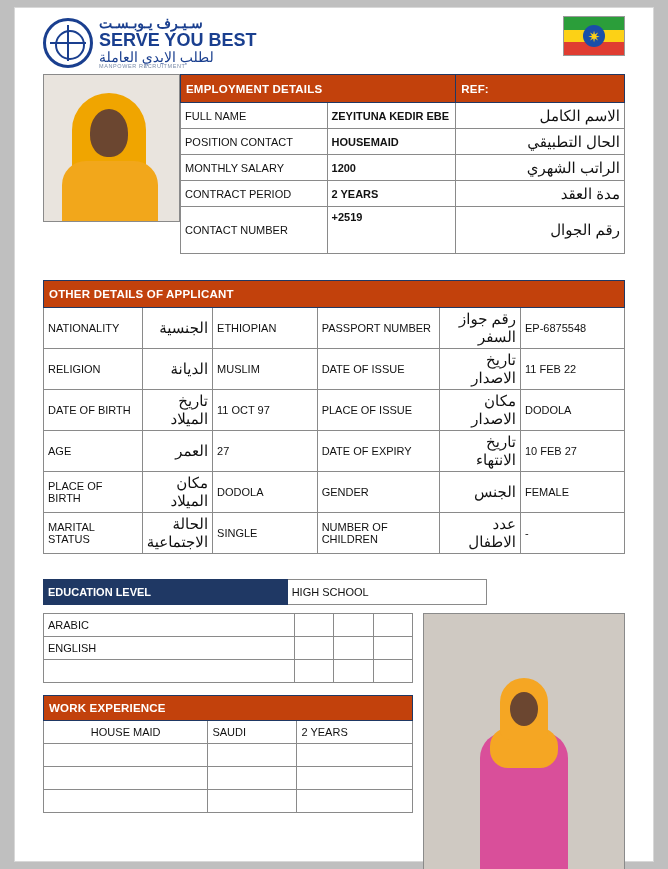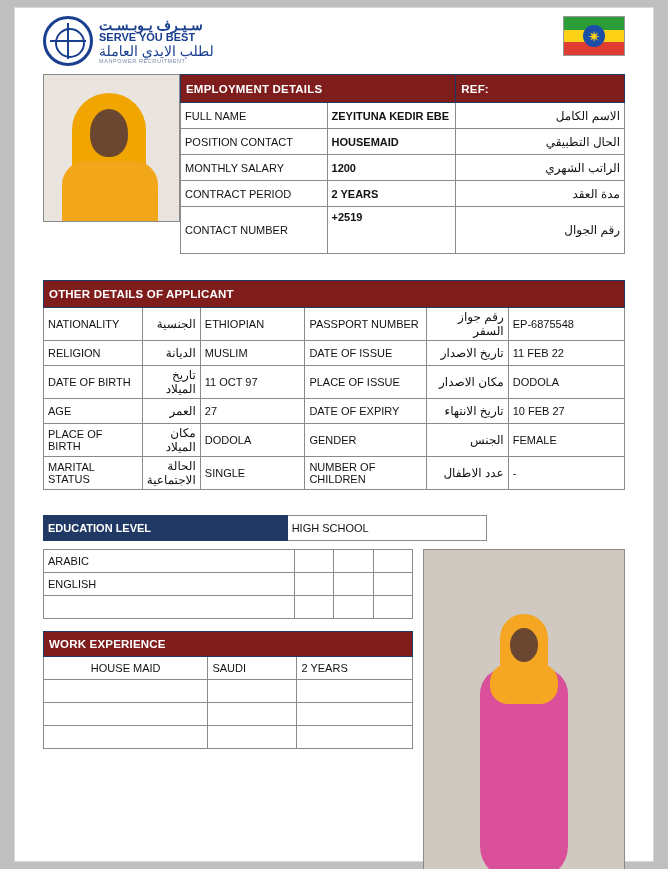--- a/index.html
+++ b/index.html
@@ -38,42 +38,42 @@
   .logo-mark:after{
     content:"";position:absolute;top:50%;left:4px;right:4px;height:2px;
     background:#1a3f8f;transform:translateY(-50%);
   }
   .logo-inner{
     position:absolute;left:9px;top:9px;width:26px;height:26px;
     border:2px solid #1a3f8f;border-radius:50%;
   }
   .logo-text{line-height:1.05;}
   .logo-ar{font-size:14px;color:#1a3f8f;font-weight:bold;letter-spacing:1px;}
-  .logo-en{font-size:11px;color:#1a3f8f;font-weight:bold;}
+  .logo-en{font-size:18px;color:#1a3f8f;font-weight:bold;}
   .logo-ar2{font-size:14px;color:#1a3f8f;}
   .logo-sub{font-size:5.5px;color:#7a8ba8;letter-spacing:.6px;}
   .flag{
     width:60px;height:38px;border:1px solid #999;
     background:linear-gradient(to bottom,#2b9e3a 0 33.33%,#fcd116 33.33% 66.66%,#e03c31 66.66% 100%);
     position:relative;
   }
   .flag .disc{
     position:absolute;left:50%;top:50%;transform:translate(-50%,-50%);
     width:22px;height:22px;border-radius:50%;background:#1a4ea8;
     display:flex;align-items:center;justify-content:center;
     color:#fcd116;font-size:15px;line-height:1;
   }
   
   table{border-collapse:collapse;width:100%;}
   td,th{border:1px solid #8a8a8a;padding:2px 4px;font-size:11px;vertical-align:middle;}
   .bandrow td{
-    background:#7f1d1d;color:#fff;font-weight:bold;border:1px solid #1f3864;
+    background:#c2410c;color:#fff;font-weight:bold;border:1px solid #1f3864;
     font-size:11.5px;letter-spacing:.2px;padding:3px 5px;
   }
-  .ar{direction:rtl;text-align:right;font-size:12px;}
+  .ar{direction:rtl;text-align:right;font-size:15px;}
   .bold{font-weight:bold;}
   
   .top{display:flex;gap:0;margin-top:2px;}
   .photo-box{
     width:135px;height:146px;border:1px solid #8a8a8a;flex:none;
     background:#e9e4de;position:relative;overflow:hidden;
   }
   .ph-head{
     position:absolute;left:28px;top:18px;width:74px;height:124px;
     background:#f0a500;border-radius:40px 40px 12px 12px;

